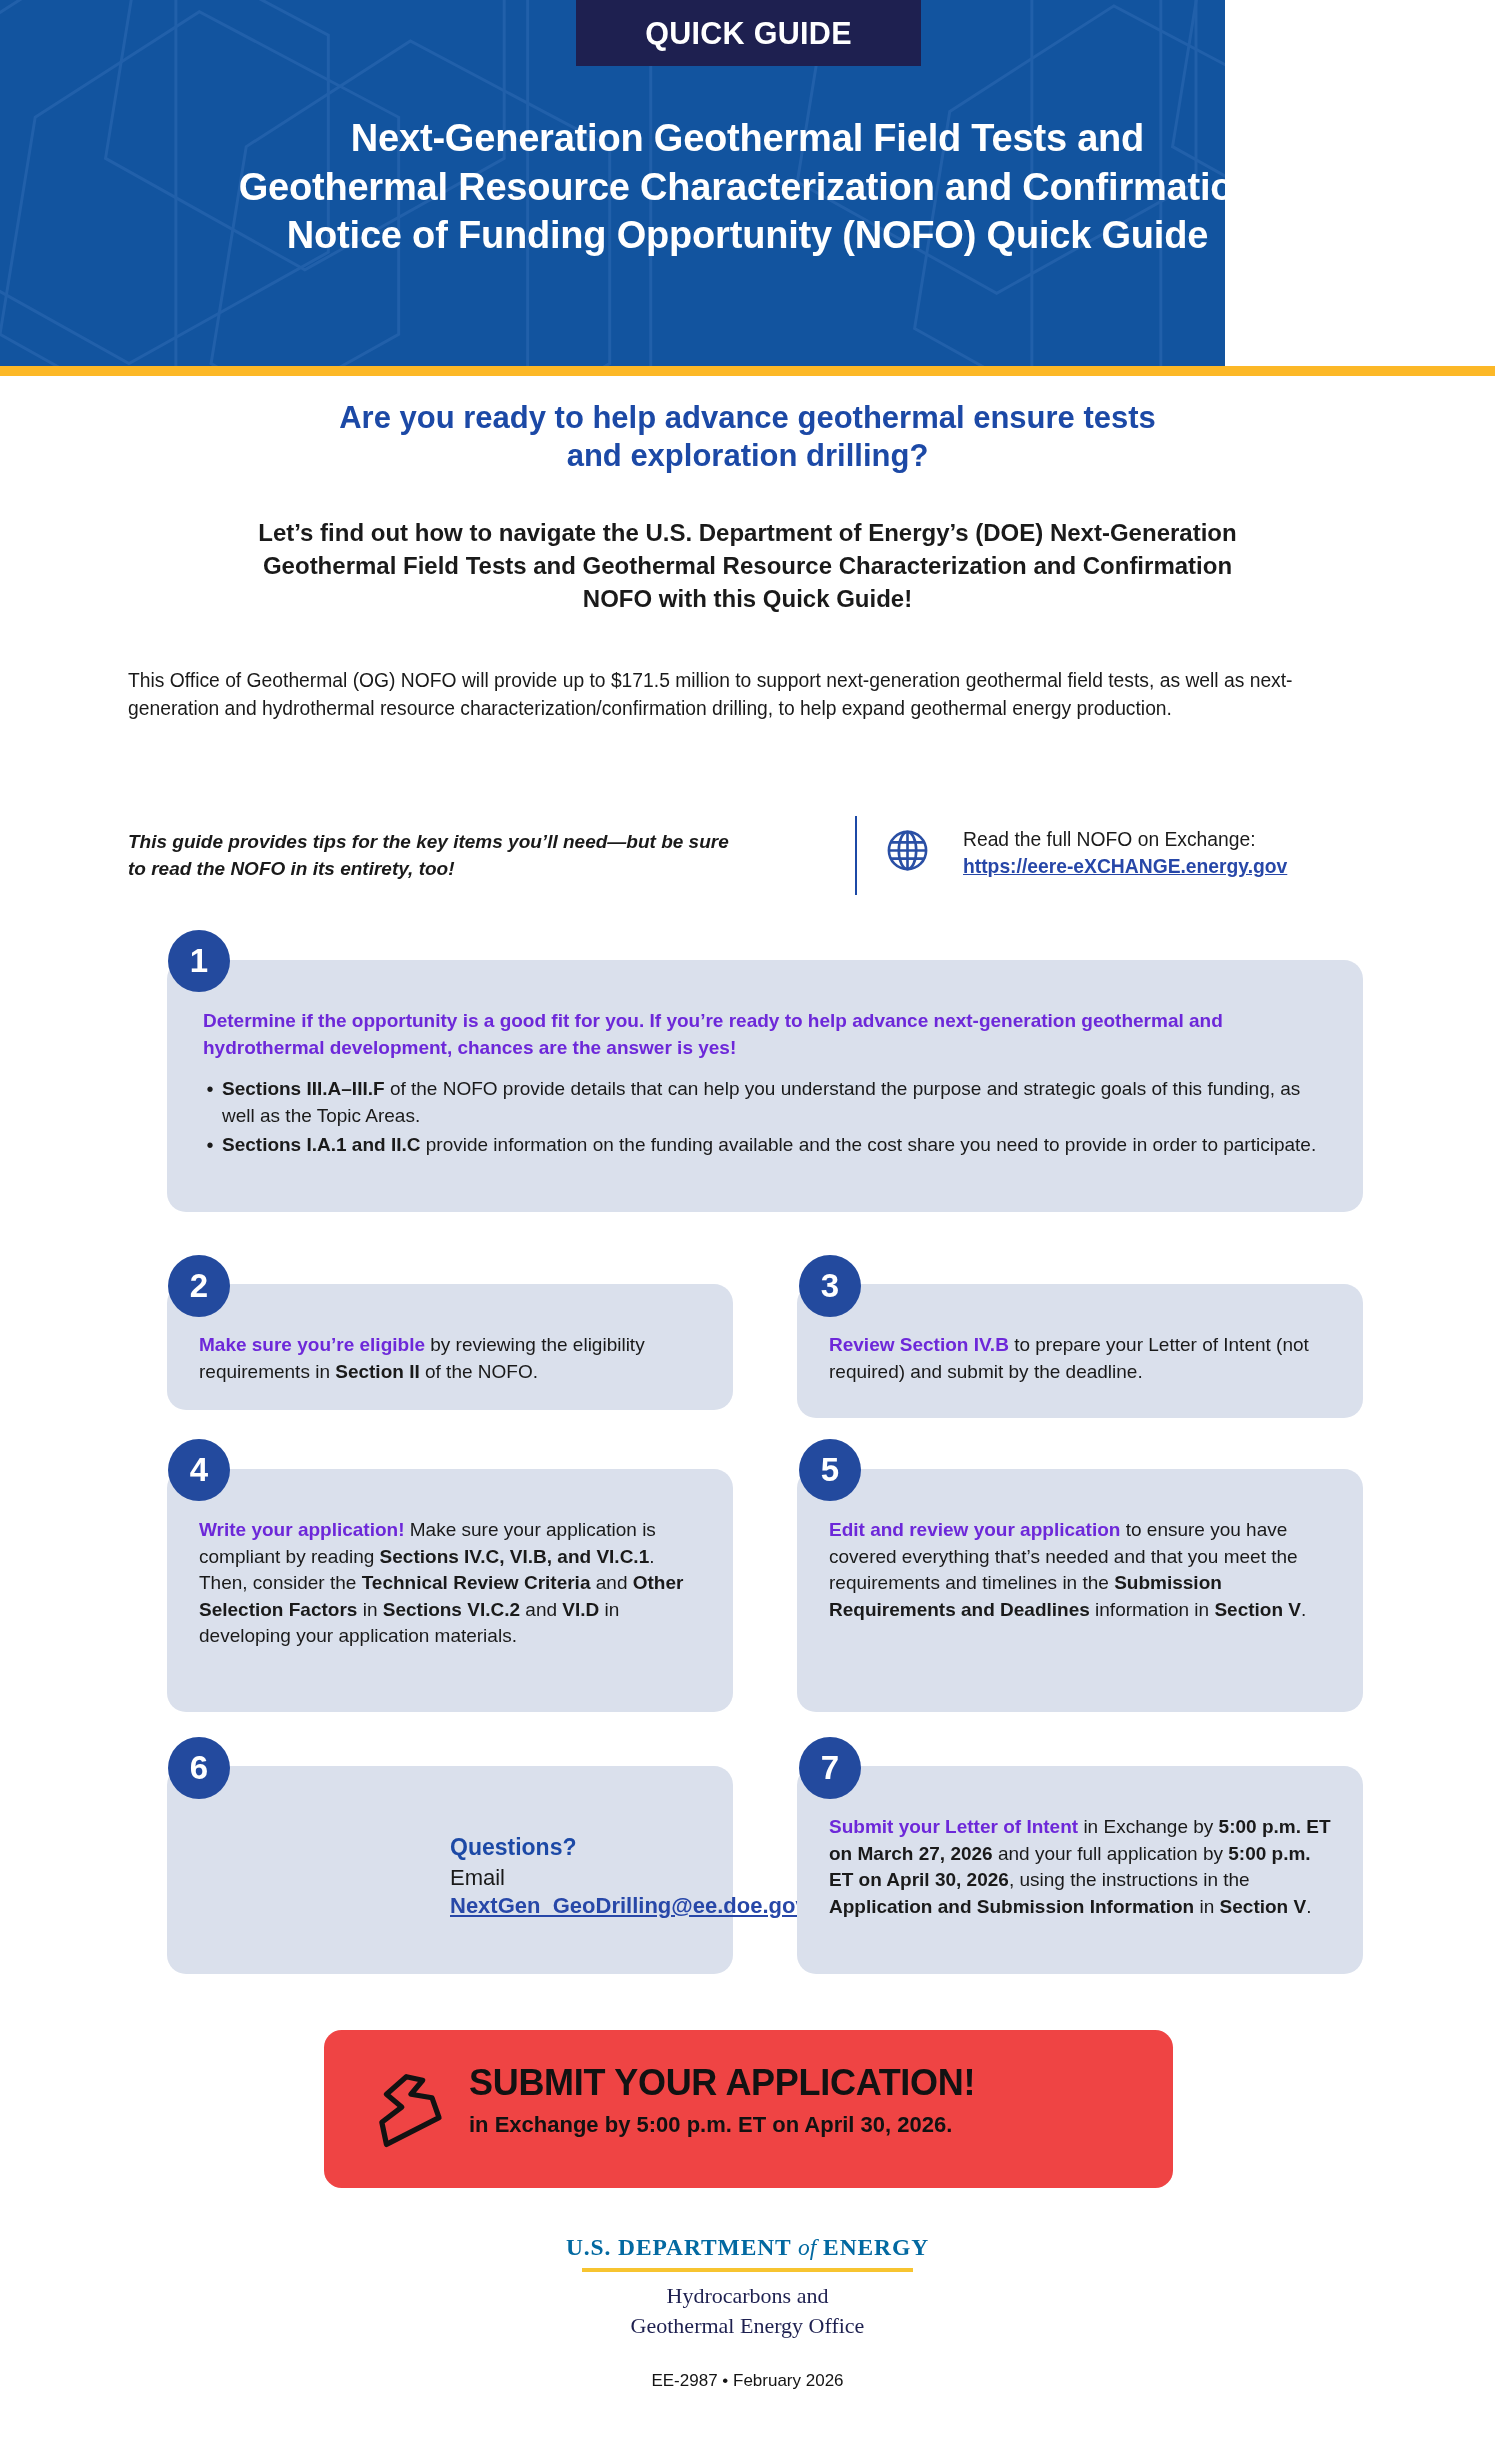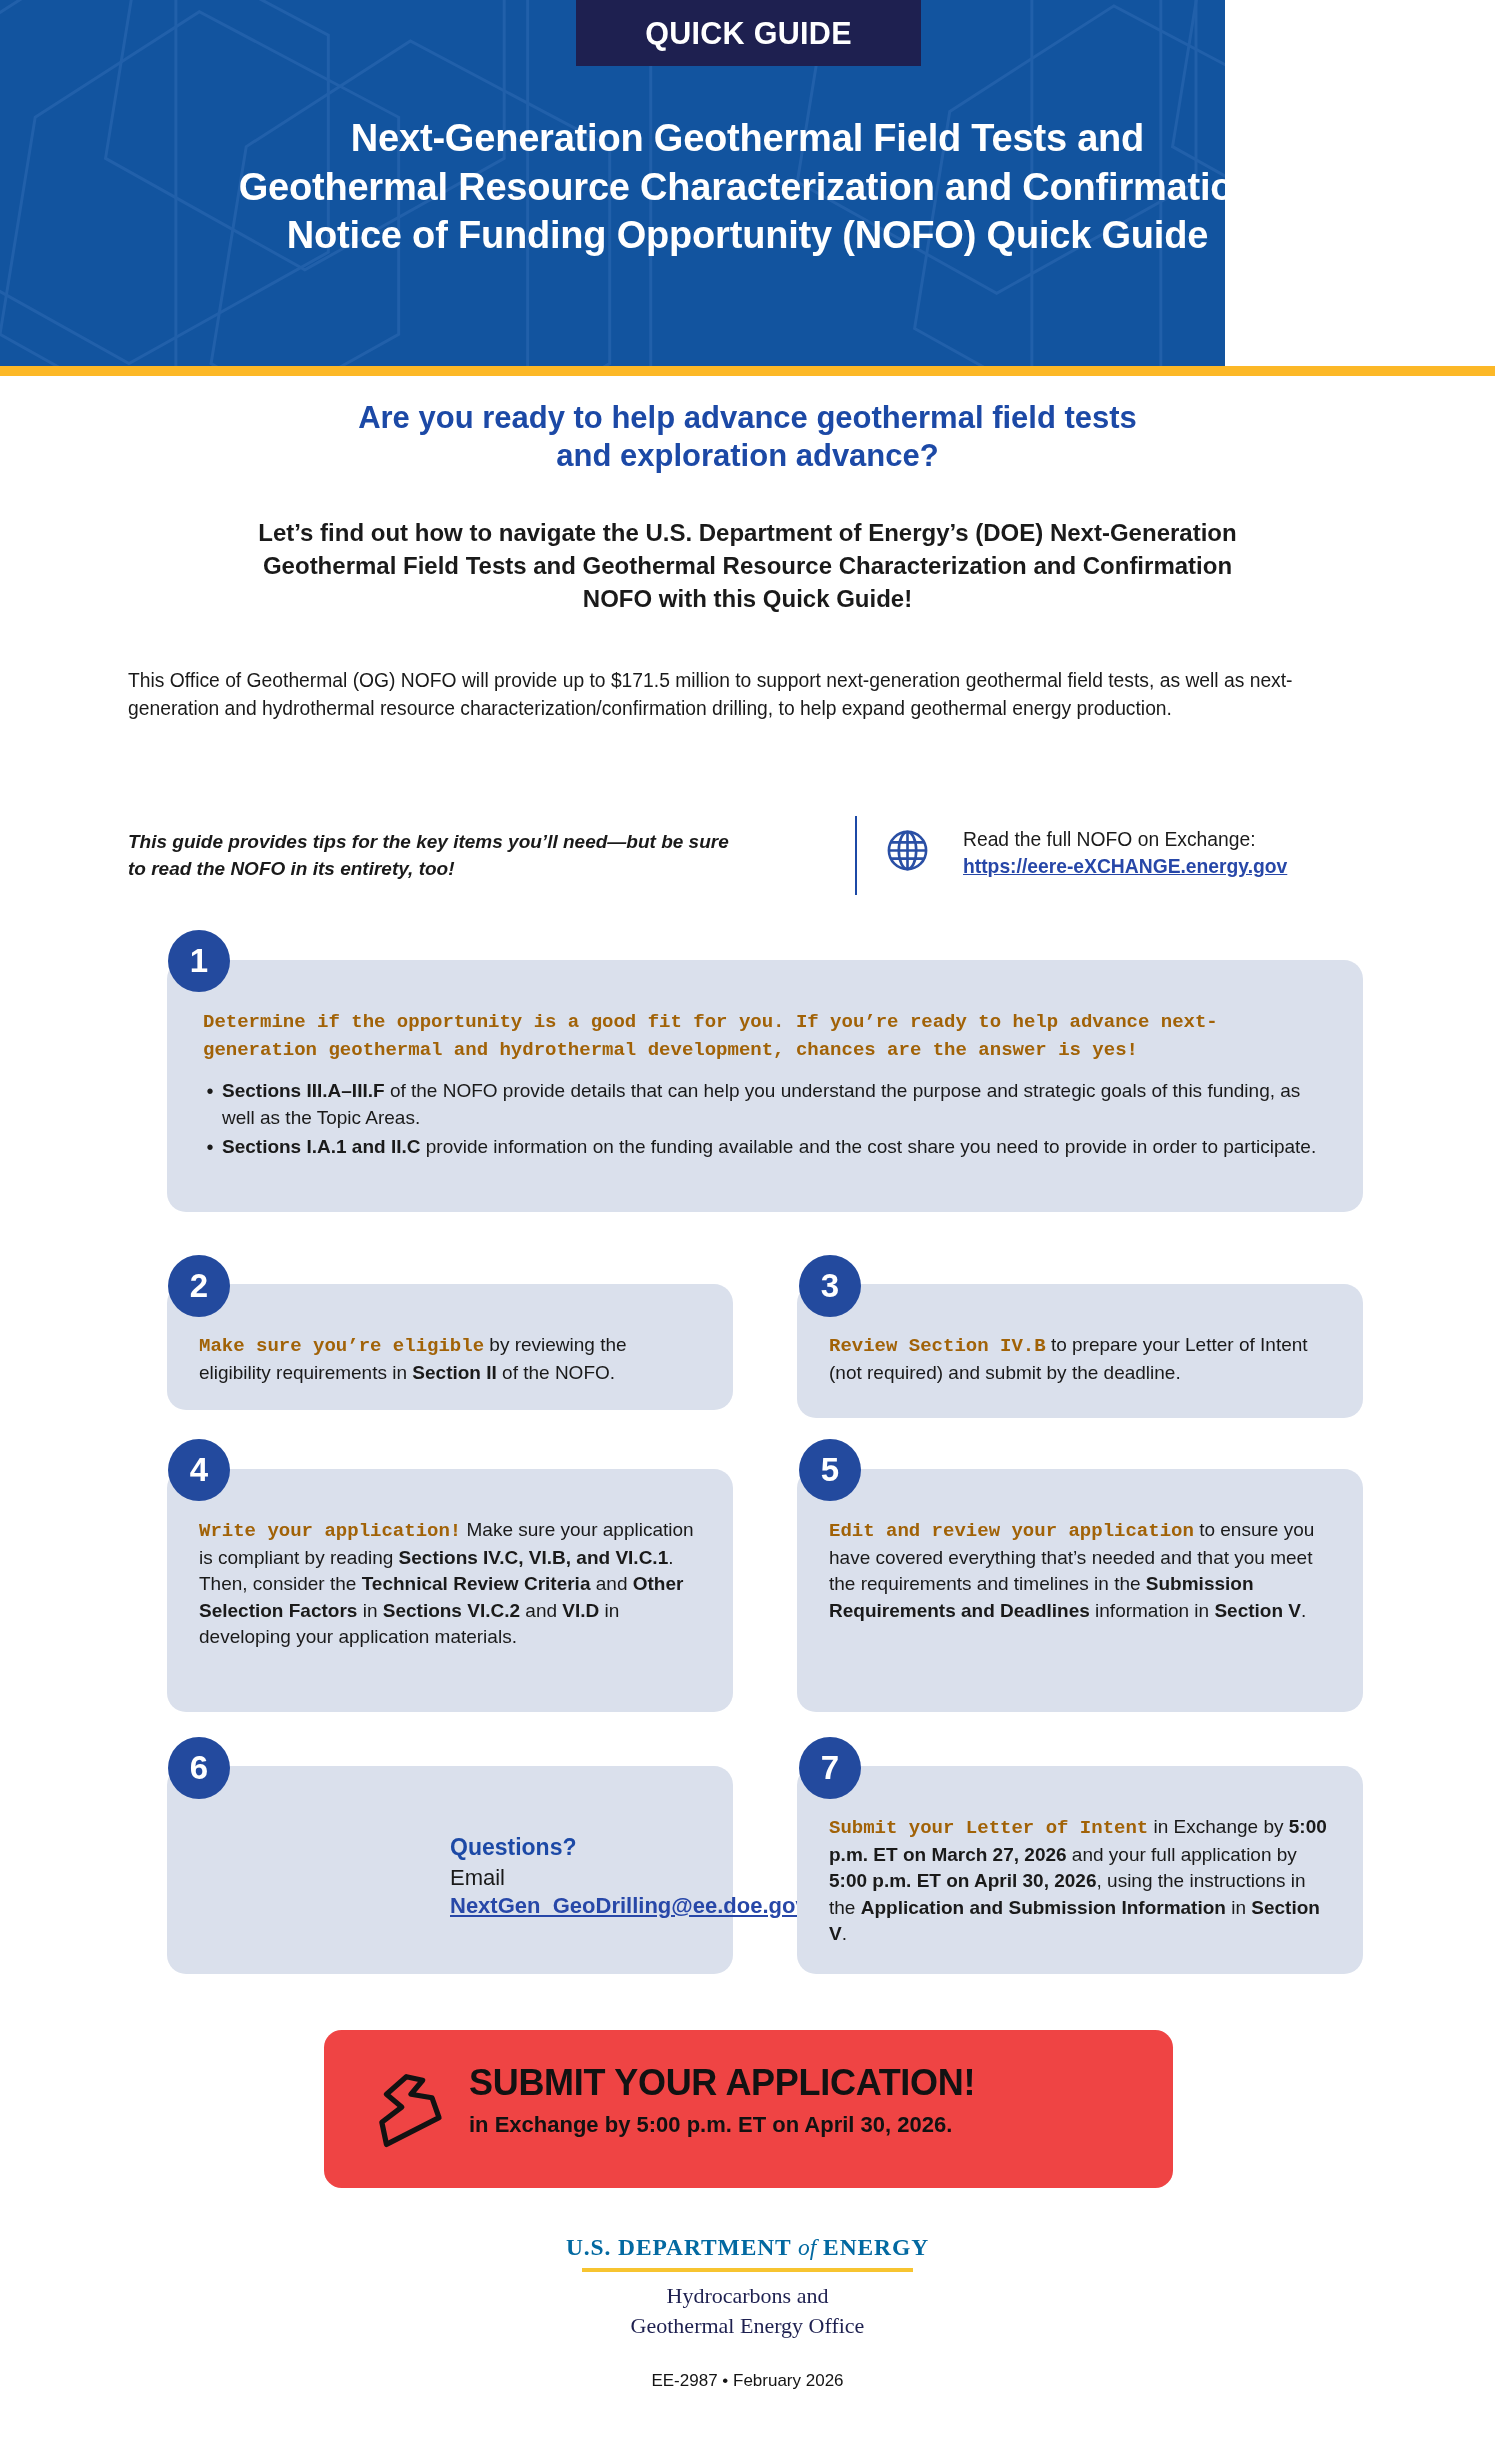--- a/index.html
+++ b/index.html
@@ -86,21 +86,21 @@
   .num{
     position:absolute;width:62px;height:62px;border-radius:50%;
     background:#234a9e;color:#fff;
     display:flex;align-items:center;justify-content:center;
     font-size:33px;font-weight:bold;
     z-index:5;
   }
   .ctext{
     color:#1a1a1a;font-size:19px;line-height:1.40;
   }
-  .ctext .blue{color:#a16207;font-weight:bold;font-family:Liberation Mono, monospace;}
+  .ctext .blue{color:#6d28d9;font-weight:bold;}
   .bullets{margin:15.2px 0 0 0;padding:0;list-style:none;}
   .bullets li{
     position:relative;padding-left:19px;margin-bottom:2.3px;
     font-size:19px;line-height:1.40;color:#1a1a1a;
   }
   .bullets li:before{
     content:"\2022";position:absolute;left:3.5px;top:-1.2px;font-size:20px;color:#1a1a1a;
   }
 
   
@@ -166,21 +166,21 @@
     </div>
 
     <div class="header-title">
       <div>Next-Generation Geothermal Field Tests and</div>
       <div>Geothermal Resource Characterization and Confirmation</div>
       <div>Notice of Funding Opportunity (NOFO) Quick Guide</div>
     </div>
   </div>
   <div class="gold-bar"></div>
 
-  <div class="h2">Are you ready to help advance geothermal field tests and exploration advance?</div>
+  <div class="h2">Are you ready to help advance geothermal ensure tests and exploration drilling?</div>
   <div class="lead">Let’s find out how to navigate the U.S. Department of Energy’s (DOE) Next-Generation Geothermal Field Tests and Geothermal Resource Characterization and Confirmation NOFO with this Quick Guide!</div>
   <div class="para">This Office of Geothermal (OG) NOFO will provide up to $171.5 million to support next-generation geothermal field tests, as well as next-generation and hydrothermal resource characterization/confirmation drilling, to help expand geothermal energy production.</div>
 
   <div class="note-row">
     <div class="note-italic">This guide provides tips for the key items you’ll need—but be sure to read the NOFO in its entirety, too!</div>
     <div class="note-divider"></div>
     <svg class="globe" viewBox="0 0 74 74">
       <g fill="none" stroke="#2a4fa5" stroke-width="4.5">
         <circle cx="37" cy="37" r="32"></circle>
         <ellipse cx="37" cy="37" rx="15" ry="32"></ellipse>

